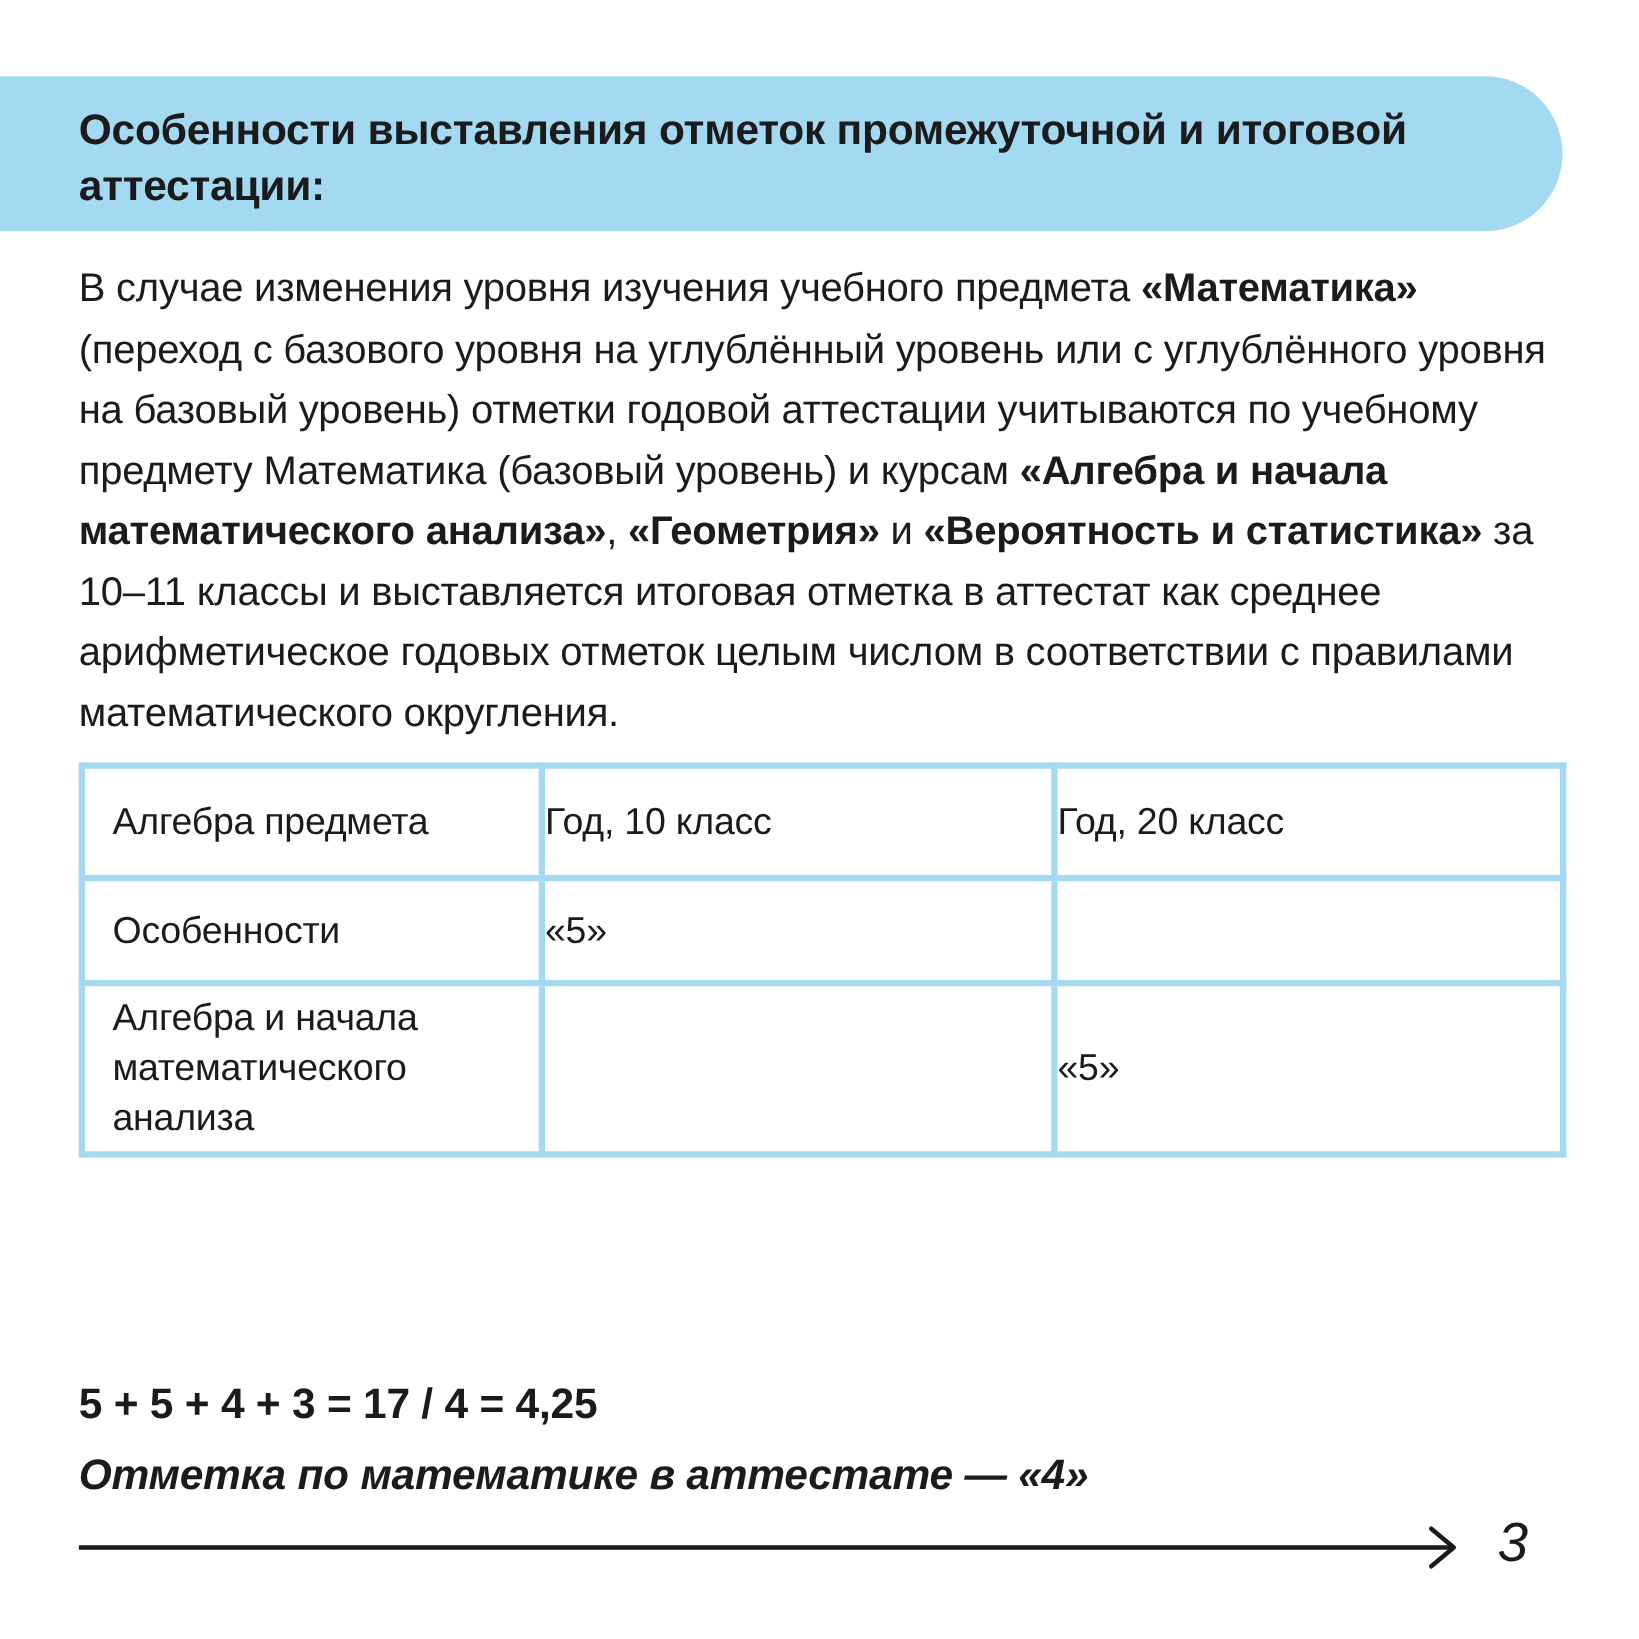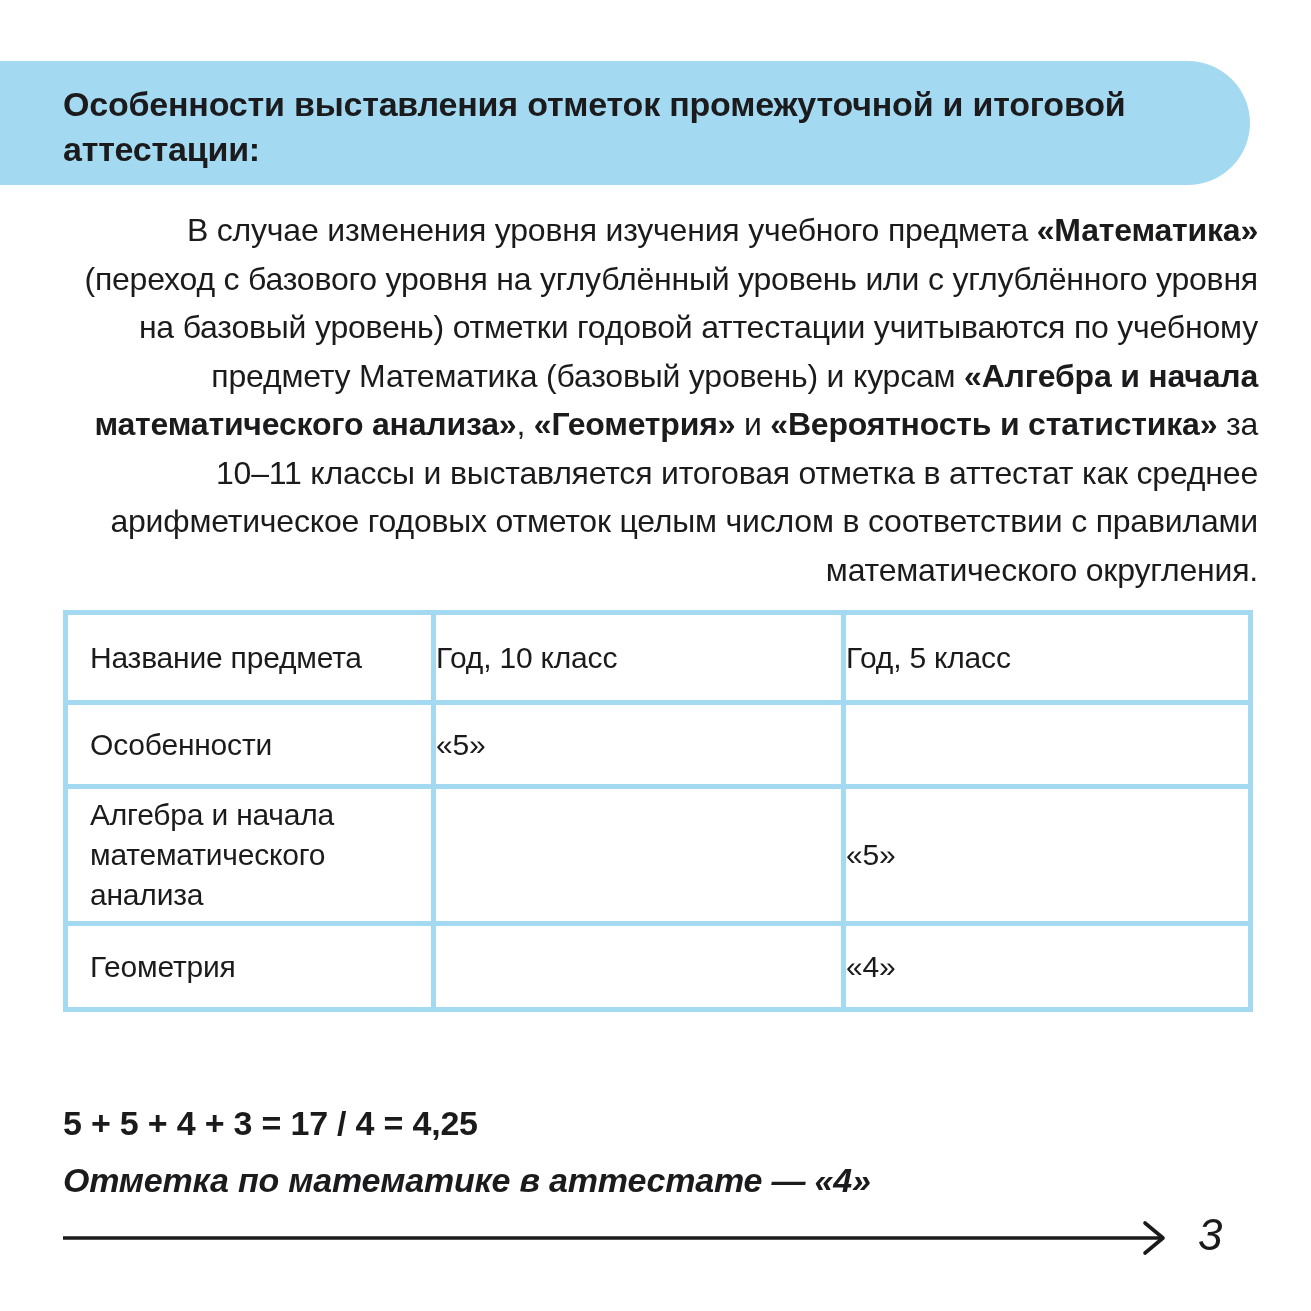--- a/index.html
+++ b/index.html
@@ -44,21 +44,20 @@
   .body-paragraph {
     position: absolute;
     left: 63px;
     top: 206px;
     width: 1195px;
     font-size: 32px;
     font-weight: 400;
     line-height: 48.5px;
     letter-spacing: -0.2px;
     color: var(--ink);
-    text-align: right;
   }
   .body-paragraph .bold { font-weight: 700; }
 
   
   .grades-table {
     position: absolute;
     left: 63px;
     top: 610px;
     width: 1185px;
     border-collapse: collapse;
@@ -143,41 +142,36 @@
   <p class="body-paragraph"><span>В случае изменения уровня изучения учебного предмета </span><span class="bold">«Математика»</span><span> (переход с базового уровня на углублённый уровень или с углублённого уровня на базовый уровень) отметки годовой аттестации учитываются по учебному предмету Математика (базовый уровень) и курсам </span><span class="bold">«Алгебра и&nbsp;начала математического анализа»</span><span>, </span><span class="bold">«Геометрия»</span><span> и </span><span class="bold">«Вероятность и&nbsp;статистика»</span><span> за 10–11 классы и выставляется итоговая отметка в аттестат как среднее арифметическое годовых отметок целым числом в&nbsp;соответствии с правилами математического округления.</span></p>
 
   <table class="grades-table">
     <colgroup>
       <col class="c1">
         <col class="c2">
         <col class="c3">
     </colgroup>
     <thead>
       <tr class="row-header">
-        <th class="cell-subject">Название предмета</th>
+        <th class="cell-subject">Алгебра предмета</th>
         <th class="cell-grade">Год, 10 класс</th>
-        <th class="cell-grade">Год, 5 класс</th>
+        <th class="cell-grade">Год, 20 класс</th>
       </tr>
     </thead>
     <tbody>
       <tr class="row-1">
         <td class="cell-subject">Особенности</td>
         <td class="cell-grade">«5»</td>
         <td class="cell-grade"></td>
       </tr>
       <tr class="row-2">
         <td class="cell-subject">Алгебра и начала
 математического анализа</td>
         <td class="cell-grade"></td>
         <td class="cell-grade">«5»</td>
-      </tr>
-      <tr class="row-3">
-        <td class="cell-subject">Геометрия</td>
-        <td class="cell-grade"></td>
-        <td class="cell-grade">«4»</td>
       </tr>
     </tbody>
   </table>
 
   <div class="summary">
     <p class="formula">5 + 5 + 4 + 3 = 17 / 4 = 4,25</p>
     <p class="conclusion">Отметка по математике в аттестате — «4»</p>
   </div>
 
   <div class="footer">

